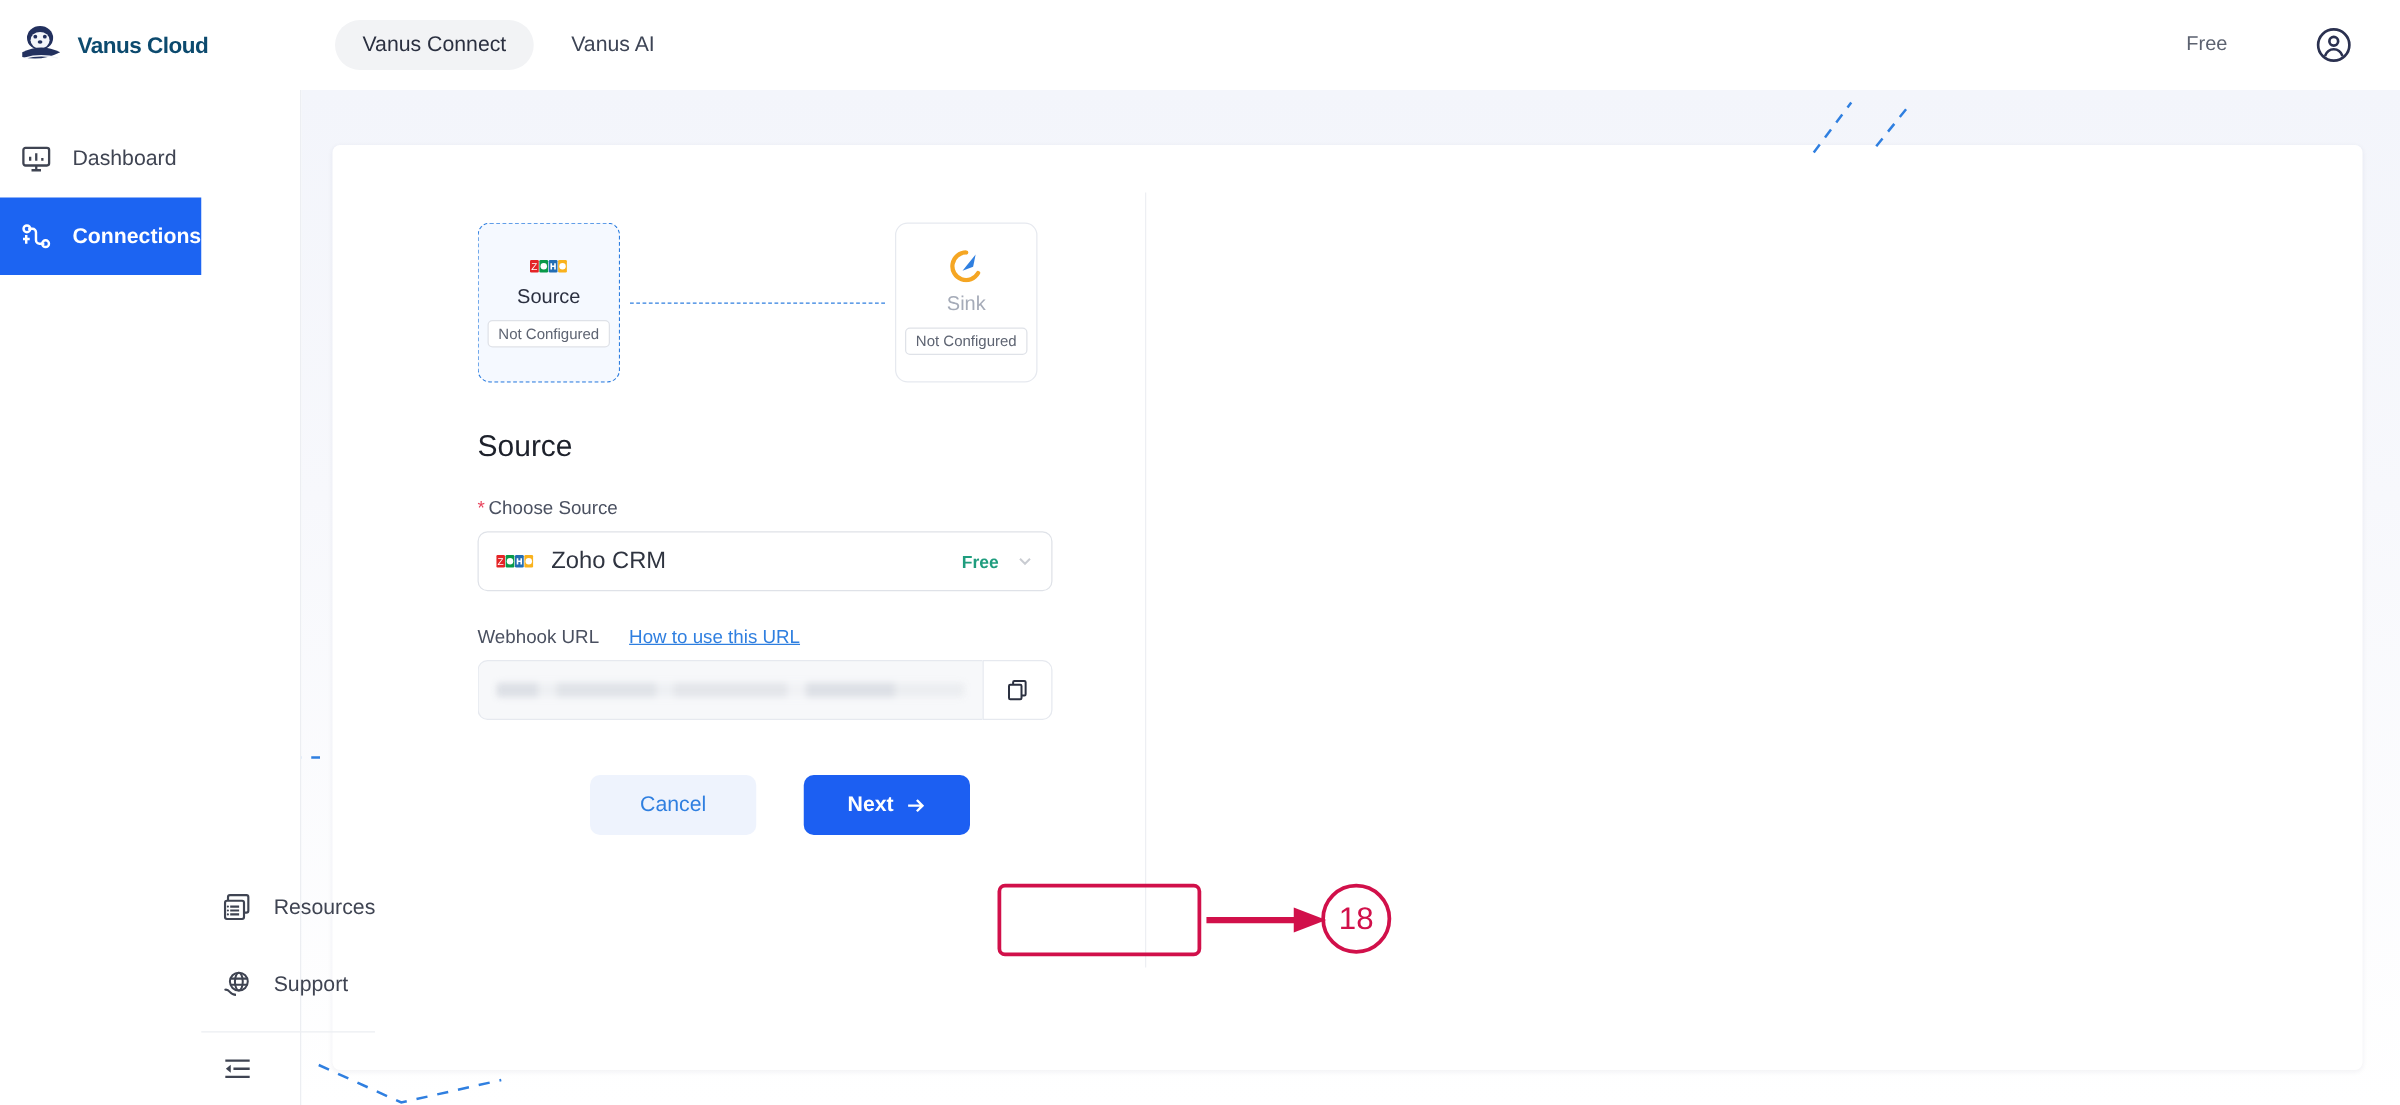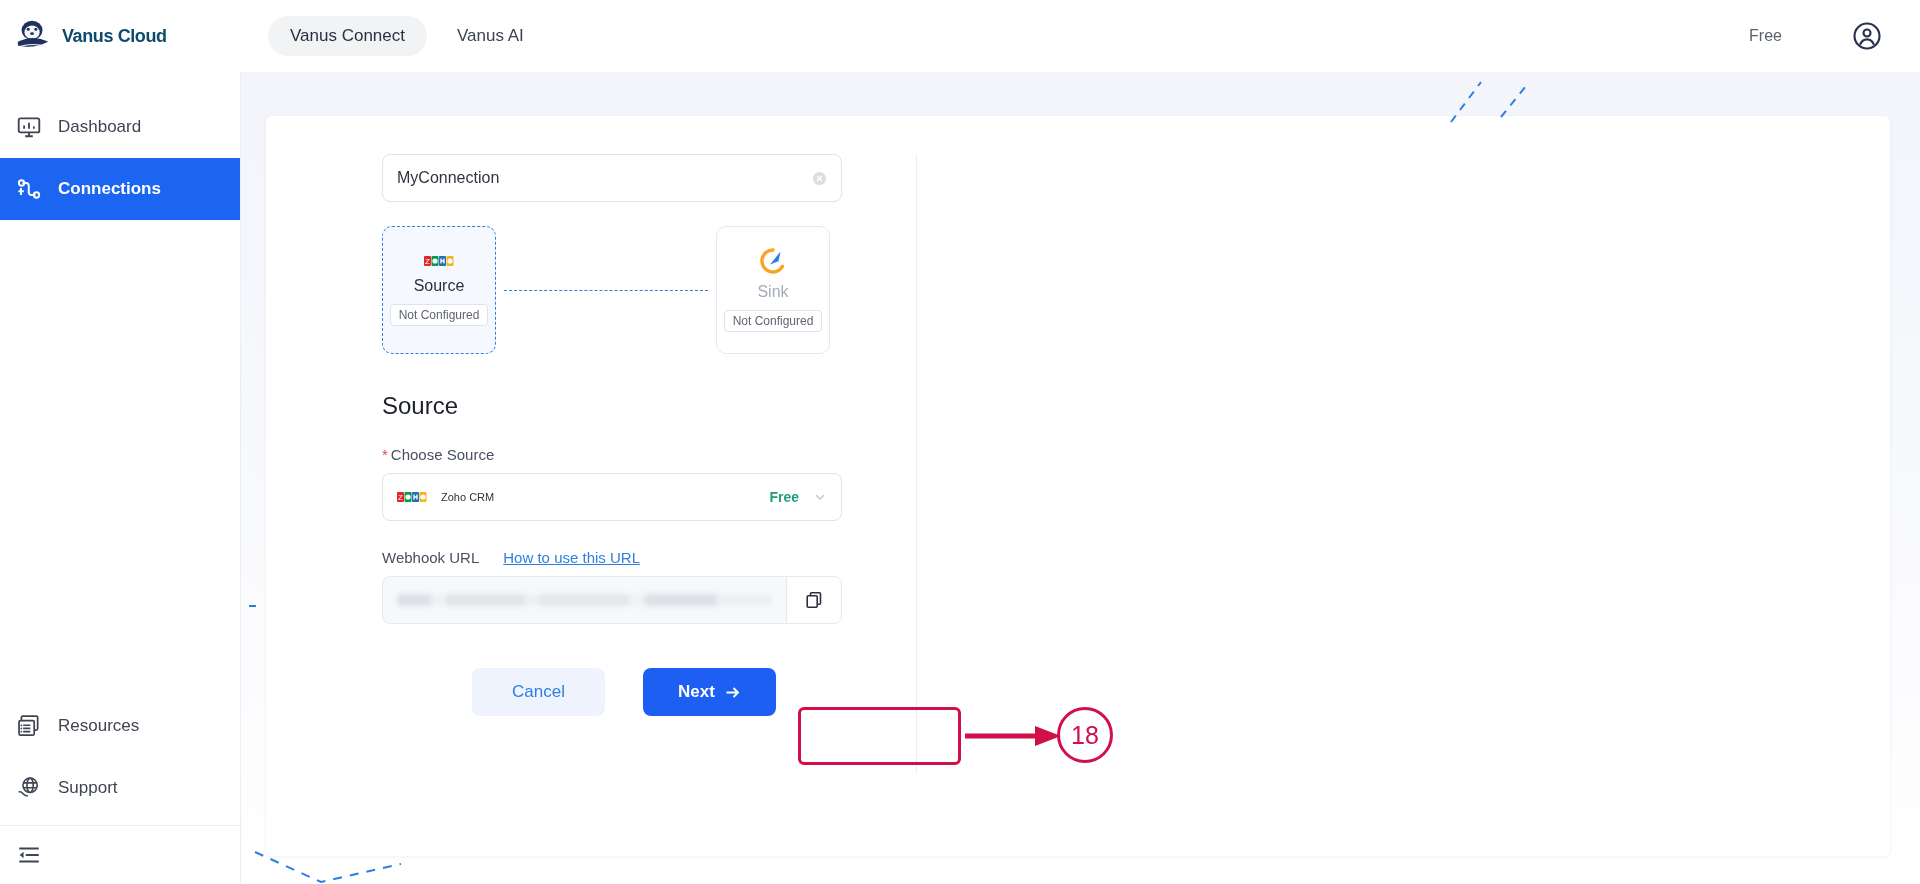--- a/index.html
+++ b/index.html
@@ -38,21 +38,21 @@
   }
   .plan-label { font-size: 16px; color: #5c6270; }
   .avatar-btn { width: 30px; height: 30px; cursor: pointer; }
 
   
   .sidebar {
     position: absolute; top: 72px; left: 0;
     width: 241px; height: 812px;
     background: #ffffff;
     border-right: 1px solid #eceef2;
-    display: flex; flex-direction: column;
+    display: flex; flex-direction: row;
     z-index: 25;
   }
   .side-top { padding-top: 24px; }
   .side-item {
     display: flex; align-items: center;
     height: 62px; padding-left: 16px; gap: 16px;
     cursor: pointer; color: #3f4452;
   }
   .side-item .lbl { font-size: 17px; }
   .side-item.active { background: #1c64f2; }
@@ -129,21 +129,21 @@
   .section-title {
     font-size: 24px; color: #1d212b; margin: 38px 0 26px 0; font-weight: normal;
   }
 
   .select-box {
     width: 460px; height: 48px;
     border: 1px solid #dfe2e8; border-radius: 8px;
     display: flex; align-items: center; padding: 0 14px; gap: 14px;
     background: #fff; cursor: pointer;
   }
-  .select-val { font-size: 11px; color: #2f3440; flex: 1; }
+  .select-val { font-size: 19px; color: #2f3440; flex: 1; }
   .free-tag { font-size: 14px; font-weight: bold; color: #1f9d7e; }
   .chev { width: 14px; height: 14px; opacity: .45; }
 
   .webhook-head { display: flex; align-items: baseline; gap: 24px; margin: 28px 0 10px 0; }
   .webhook-lbl { font-size: 15px; color: #4a5060; }
   .webhook-link {
     font-size: 15px; color: #2f7fe0; text-decoration: underline; cursor: pointer;
   }
   .url-row { display: flex; width: 460px; height: 48px; }
   .url-box {
@@ -300,27 +300,20 @@
     </svg>
     <svg class="deco" style="left:10px; top:770px; width:160px; height:50px;" viewBox="0 0 160 50">
       <path d="M4 10 L70 40 L150 22" stroke="#2f7fe0" stroke-width="2" stroke-dasharray="9 8" fill="none"></path>
     </svg>
 
     <div class="panel">
       <div class="panel-split"></div>
 
       <div class="form-col">
 
-        <div class="text-input">
-          <span class="val">MyConnection</span>
-          <svg class="clear-icon" viewBox="0 0 16 16">
-            <circle cx="8" cy="8" r="7" fill="#b9bec8"></circle>
-            <path d="M5.4 5.4l5.2 5.2M10.6 5.4l-5.2 5.2" stroke="#fff" stroke-width="1.5"></path>
-          </svg>
-        </div>
 
         <div class="flow">
           <div class="flow-line"></div>
 
           <div class="flow-card source">
             <svg class="logo-zoho" viewBox="0 0 30 14">
               <rect x="0" y="2" width="7" height="10" rx="1" fill="#e42527"></rect>
               <text x="3.5" y="10" font-size="8" fill="#fff" text-anchor="middle" font-family="sans-serif">Z</text>
               <rect x="7.5" y="2" width="7" height="10" rx="1" fill="#089949"></rect>
               <circle cx="11" cy="7" r="2.6" fill="#fff"></circle>

